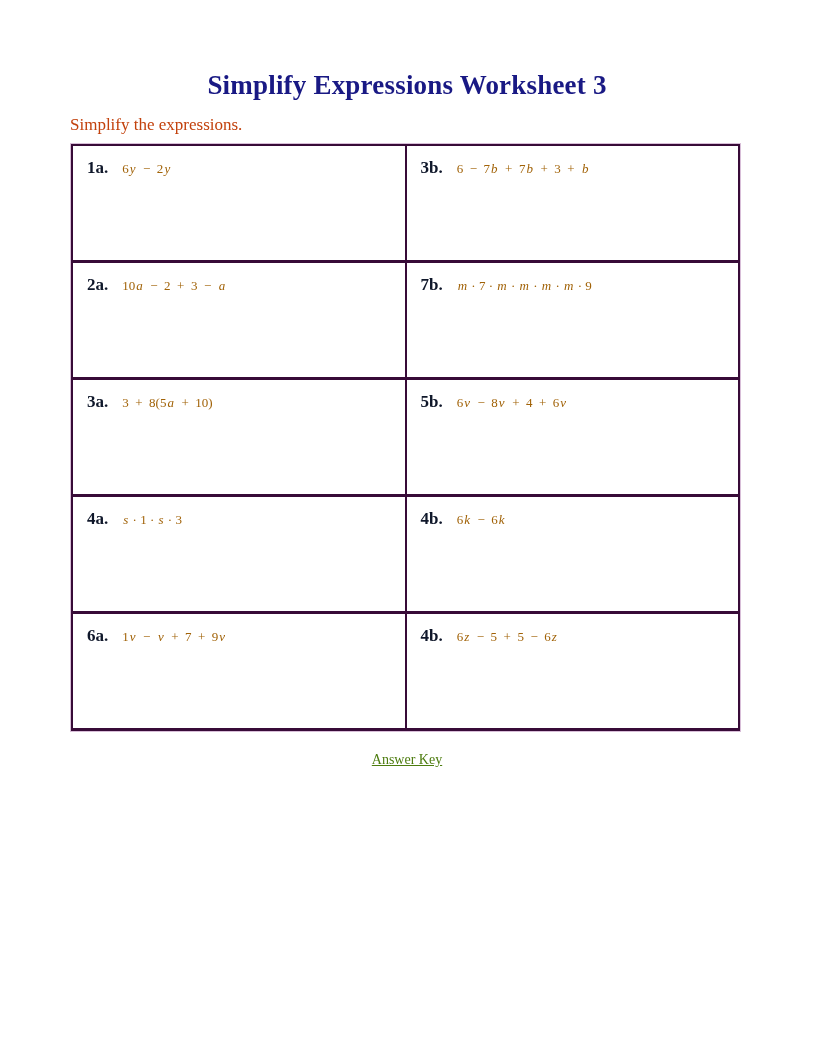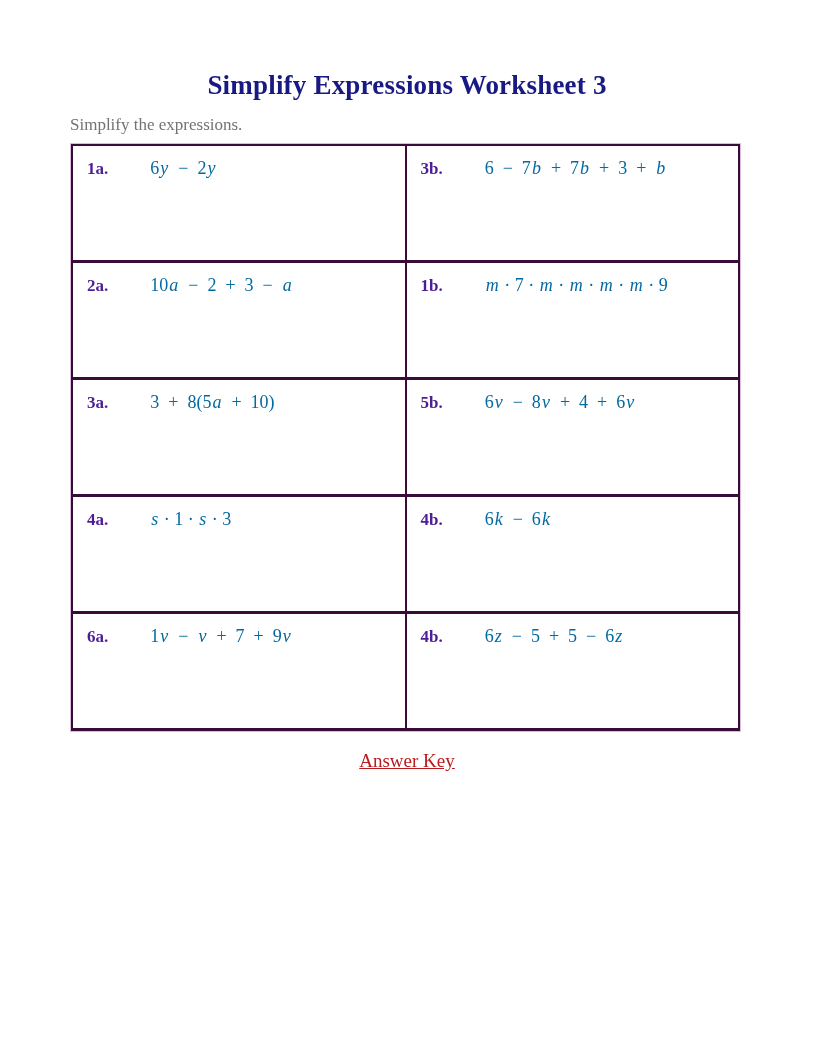--- a/index.html
+++ b/index.html
@@ -24,21 +24,21 @@
     text-align: center;
     font-size: 27px;
     font-weight: bold;
     color: #191984;
     letter-spacing: 0.2px;
   }
   .instructions {
     margin: 0;
     padding: 14px 0 9px 70px;
     font-size: 17px;
-    color: #737373;
+    color: #c2410c;
   }
   table.problems {
     margin-left: 71px;
     width: 669px;
     border-collapse: collapse;
     table-layout: fixed;
     border: 2px solid #380b38;
     box-shadow: 0 0 0 1px #d8bed8;
   }
   table.problems td {
@@ -46,45 +46,44 @@
     height: 102px;
     vertical-align: top;
     padding: 12px 6px 0 14px;
     border-left: 2px solid #380b38;
     border-right: 2px solid #380b38;
     border-bottom: 3px solid #380b38;
     border-top: 1px solid #c9a6c9;
   }
   .plabel {
     font-weight: bold;
-    color: #4c1d95;
+    color: #0f172a;
     font-size: 17px;
     margin-right: 14px;
   }
   .expr {
-    font-size: 18px;
+    font-size: 13px;
     white-space: pre-wrap;
-    color: #0369a1;
-    margin-left: 28px;
+    color: #a16207;
   }
   .expr i {
     font-style: italic;
     padding: 0 1px;
   }
   .expr sup {
     font-size: 0.72em;
     line-height: 0;
   }
   .answer-key-wrap {
     text-align: center;
     margin-top: 19px;
   }
   .answer-key-wrap a {
-    font-size: 19px;
-    color: #b91c1c;
+    font-size: 14px;
+    color: #4d7c0f;
     cursor: pointer;
   }
 </style>
 </head>
 <body>
 
 <div class="page">
 
   <h1 class="title">Simplify Expressions Worksheet 3</h1>
 
@@ -98,21 +97,21 @@
         </td>
         <td>
           <span class="plabel">3b.</span><span class="expr">6  −  7<i>b</i>  +  7<i>b</i>  +  3  +  <i>b</i></span>
         </td>
       </tr>
       <tr>
         <td>
           <span class="plabel">2a.</span><span class="expr">10<i>a</i>  −  2  +  3  −  <i>a</i></span>
         </td>
         <td>
-          <span class="plabel">1b.</span><span class="expr"><i>m</i> · 7 · <i>m</i> · <i>m</i> · <i>m</i> · <i>m</i> · 9</span>
+          <span class="plabel">7b.</span><span class="expr"><i>m</i> · 7 · <i>m</i> · <i>m</i> · <i>m</i> · <i>m</i> · 9</span>
         </td>
       </tr>
       <tr>
         <td>
           <span class="plabel">3a.</span><span class="expr">3  +  8(5<i>a</i>  +  10)</span>
         </td>
         <td>
           <span class="plabel">5b.</span><span class="expr">6<i>v</i>  −  8<i>v</i>  +  4  +  6<i>v</i></span>
         </td>
       </tr>

